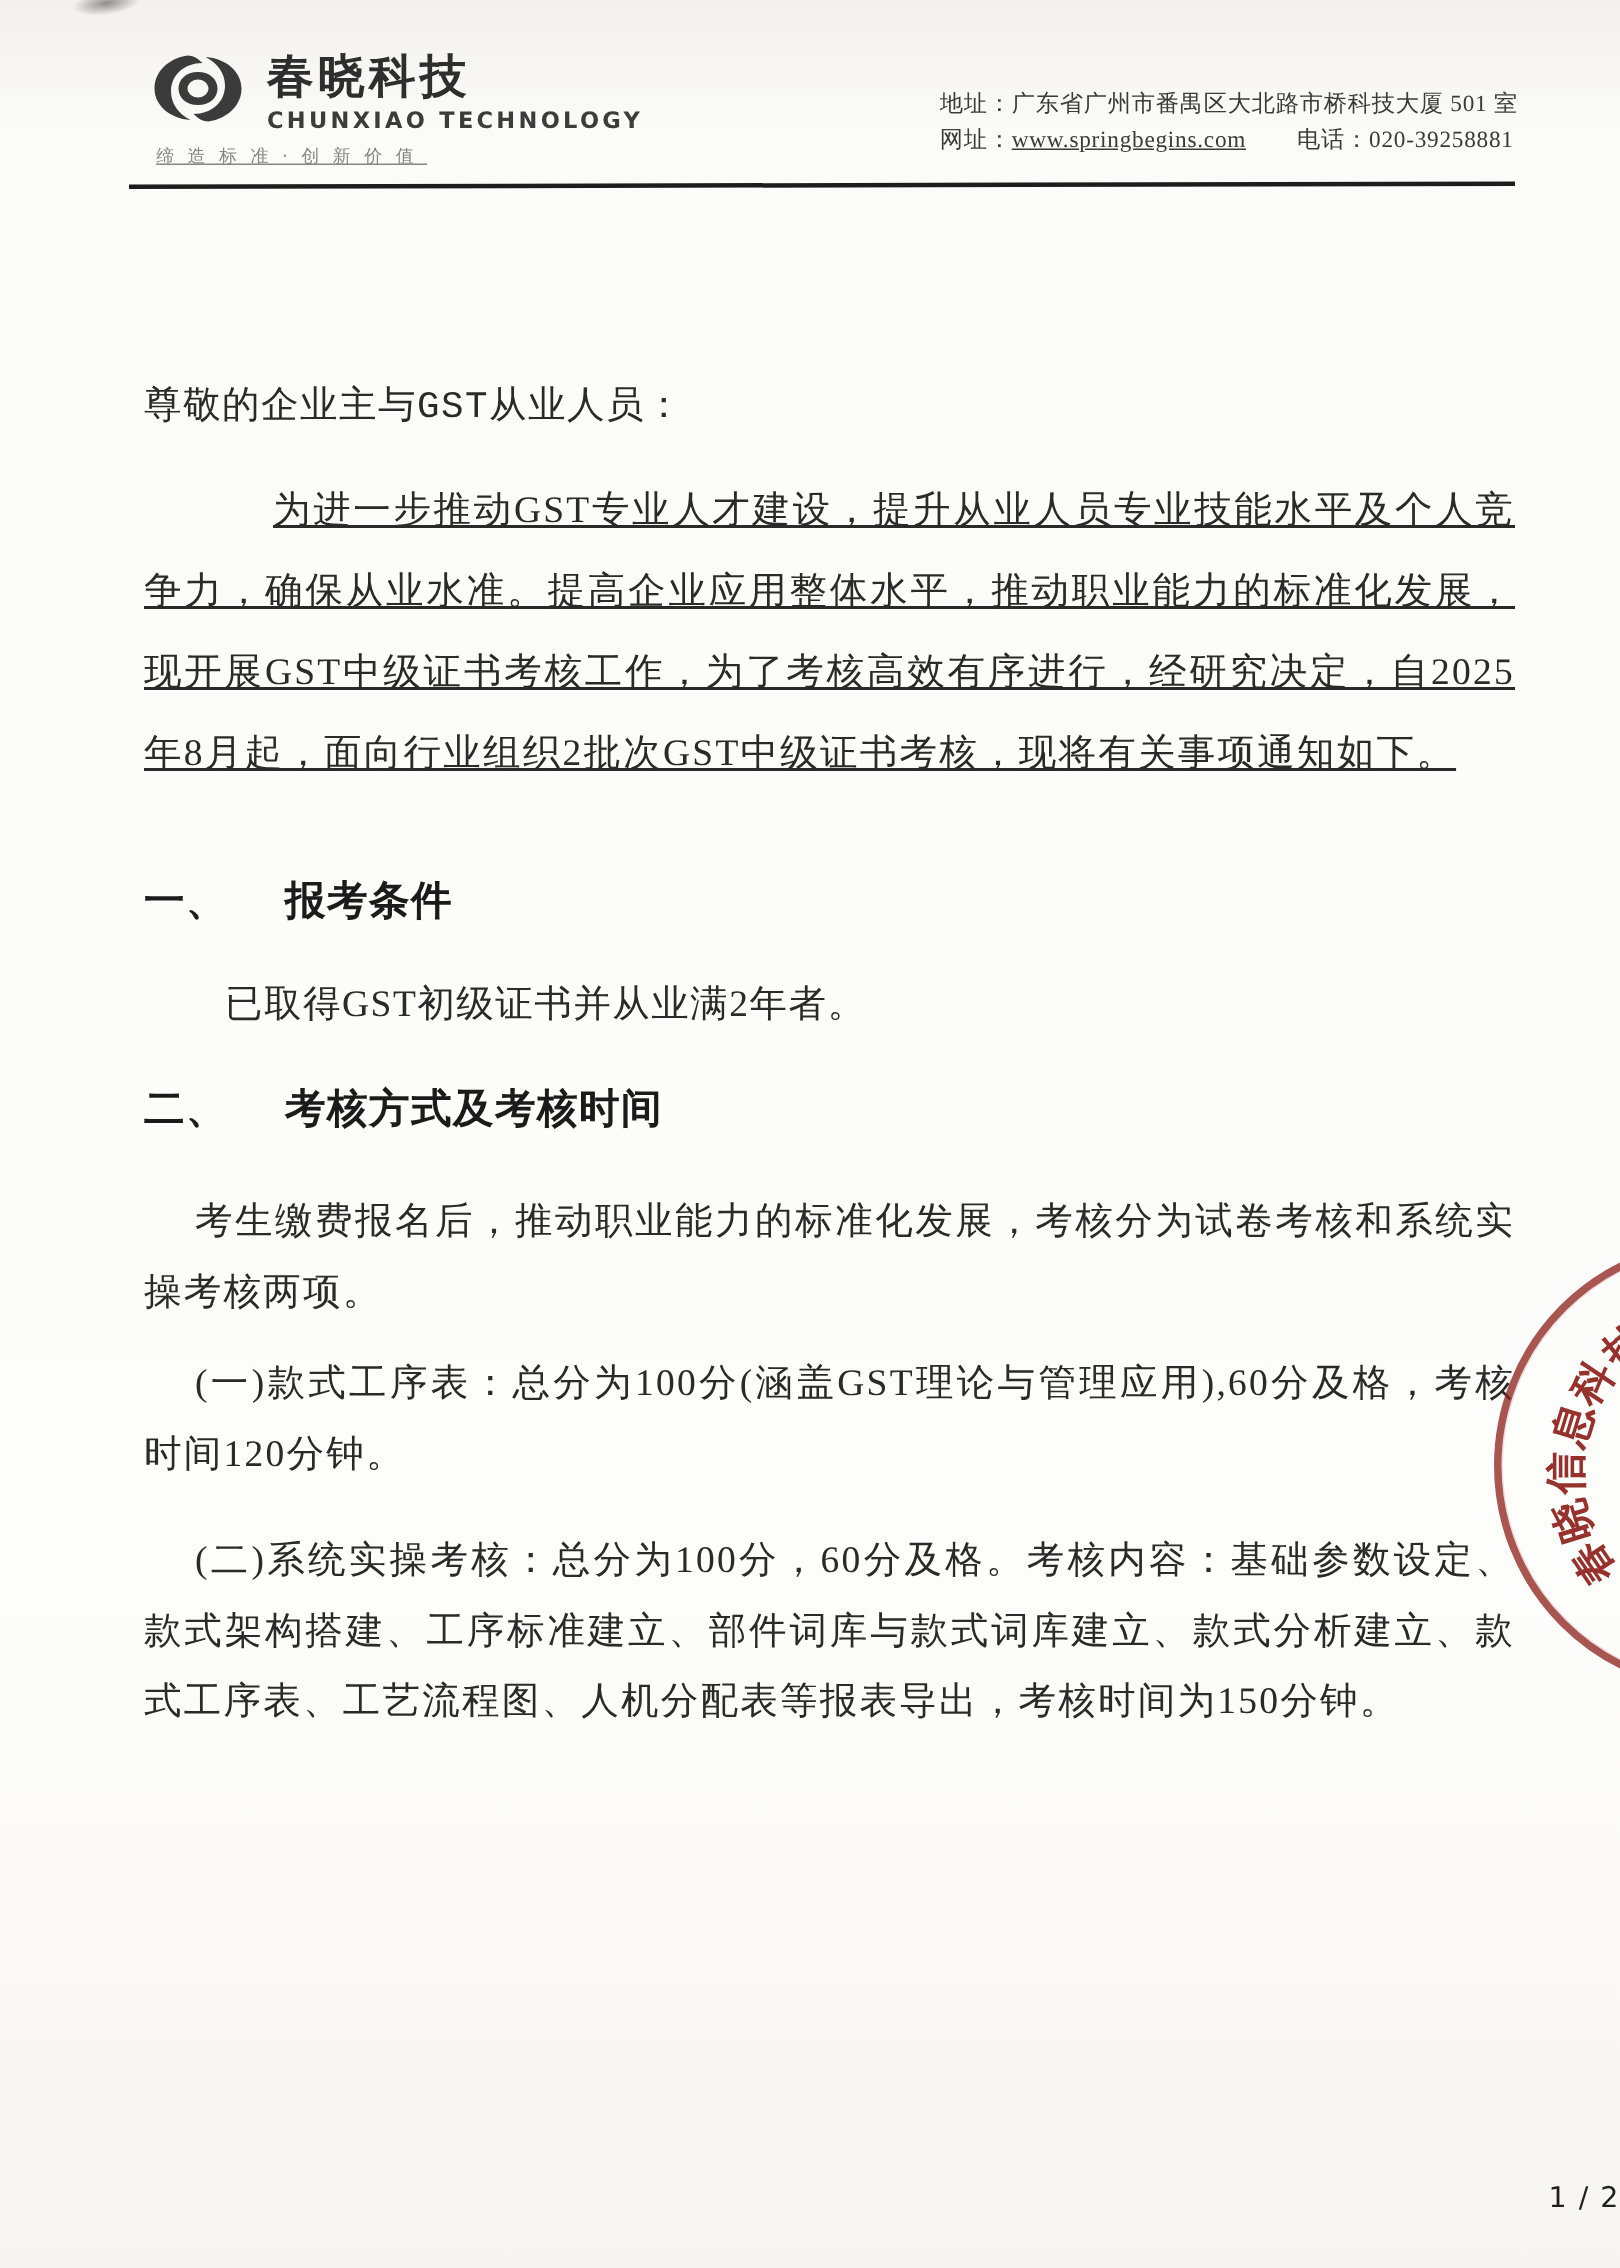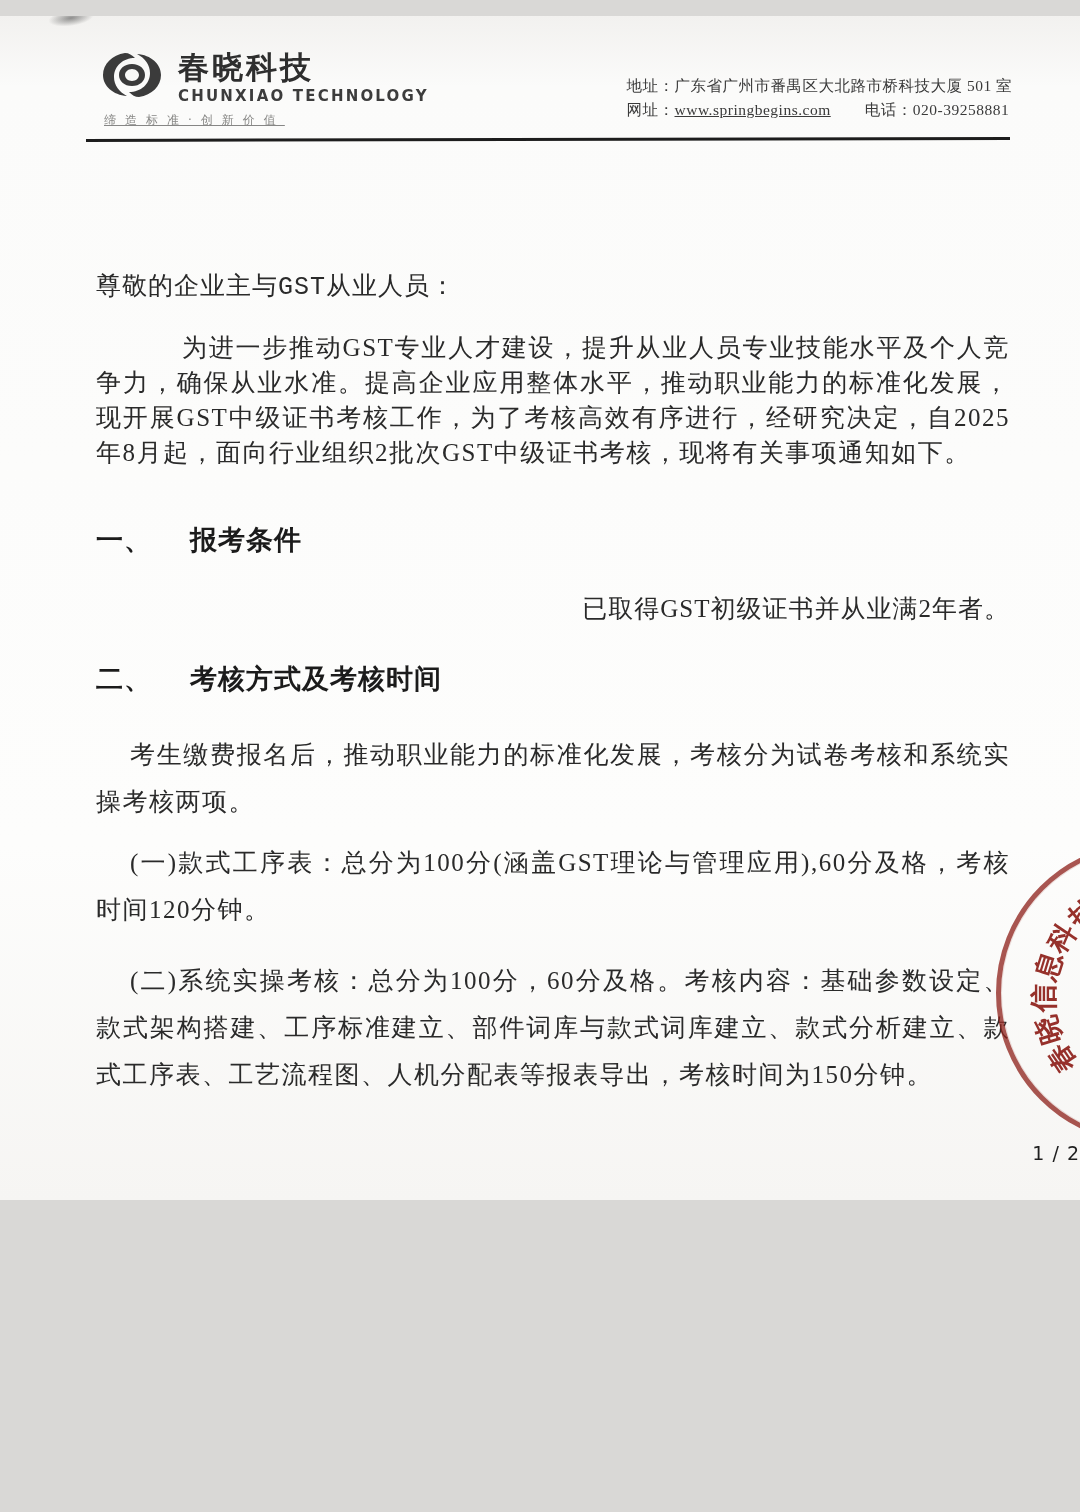--- a/index.html
+++ b/index.html
@@ -1,21 +1,21 @@
 <!DOCTYPE html>
 <html><head>
 <meta charset="utf-8">
 <style>
   * { margin: 0; padding: 0; box-sizing: border-box; }
   html, body { background: #d9d8d6; }
   .page {
     position: relative;
     width: 1080px;
-    height: 1184px;
-    margin: 16px auto;
+    height: 1512px;
+    margin: 0 auto;
     overflow: hidden;
     background:
       radial-gradient(ellipse 140% 120% at 50% 45%, rgba(255,255,255,0) 60%, rgba(190,188,184,0.25) 100%),
       linear-gradient(180deg, #f2f1ef 0%, #fbfbfa 6%, #fdfdfc 70%, #f6f5f3 100%);
     font-family: "Liberation Serif", "DejaVu Serif", serif;
     color: #262626;
   }
   .corner-smudge {
     position: absolute; left: 48px; top: -6px; width: 46px; height: 16px;
     background: radial-gradient(ellipse at center, rgba(60,60,60,0.55), rgba(60,60,60,0) 70%);
@@ -58,30 +58,30 @@
     font-family: "DejaVu Sans", sans-serif;
     font-weight: 800; font-size: 42px; color: #141414;
     letter-spacing: 2px; line-height: 76px;
   }
   .title-line { display: block; }
   
   main { margin: 0 70px 0 96px; font-size: 25px; color: #2a2a2a; }
   .salutation { margin-top: 128px; letter-spacing: 1px; font-family: Liberation Mono, monospace; }
   .intro {
     margin-top: 28px; text-indent: 86px; text-align: justify;
-    line-height: 35px; letter-spacing: 1.5px;
+    line-height: 54px; letter-spacing: 1.5px; text-decoration: underline;
   }
   .sec-heading {
     display: flex; margin-top: 52px;
     font-family: "DejaVu Sans", sans-serif;
     font-weight: bold; font-size: 27px; color: #1b1b1b; letter-spacing: 1px;
   }
   .sec-heading .sec-num { width: 94px; }
   .sec-heading.second { margin-top: 36px; }
-  .p-md { margin-top: 34px; text-indent: 54px; letter-spacing: 1px; text-align: right; }
+  .p-md { margin-top: 34px; text-indent: 54px; letter-spacing: 1px; }
   .p-sm {
     text-align: justify; line-height: 47px; letter-spacing: 1.5px; text-indent: 34px;
   }
   .p-sm.g1 { margin-top: 34px; }
   .p-sm.g2 { margin-top: 14px; }
   .p-sm.g3 { margin-top: 24px; }
   
   .stamp {
     position: absolute; left: 996px; top: 826px; width: 302px; height: 302px;
     border-radius: 50%; border: 5px solid rgba(142,32,26,0.82);

